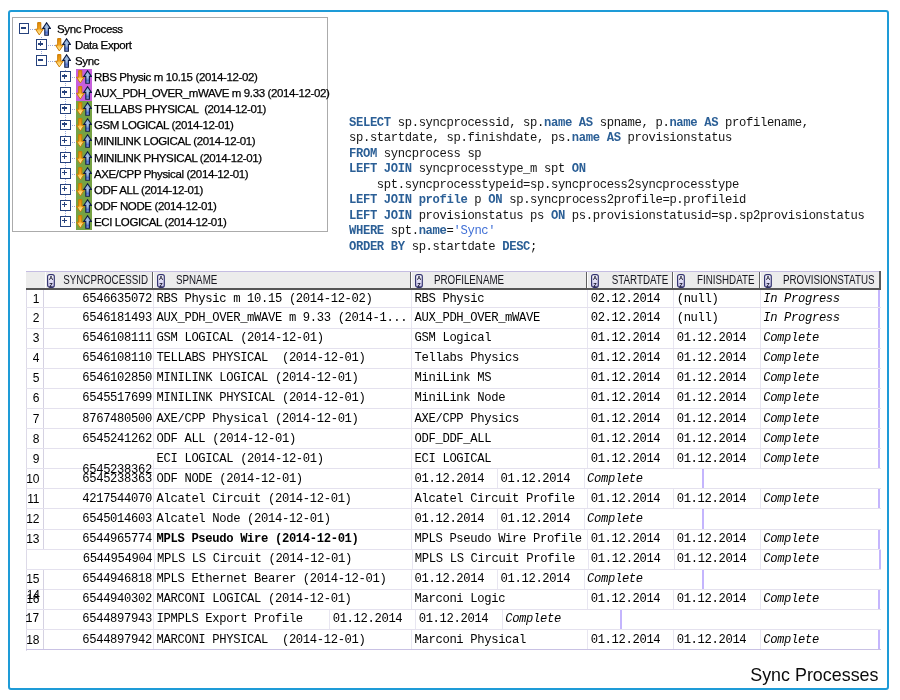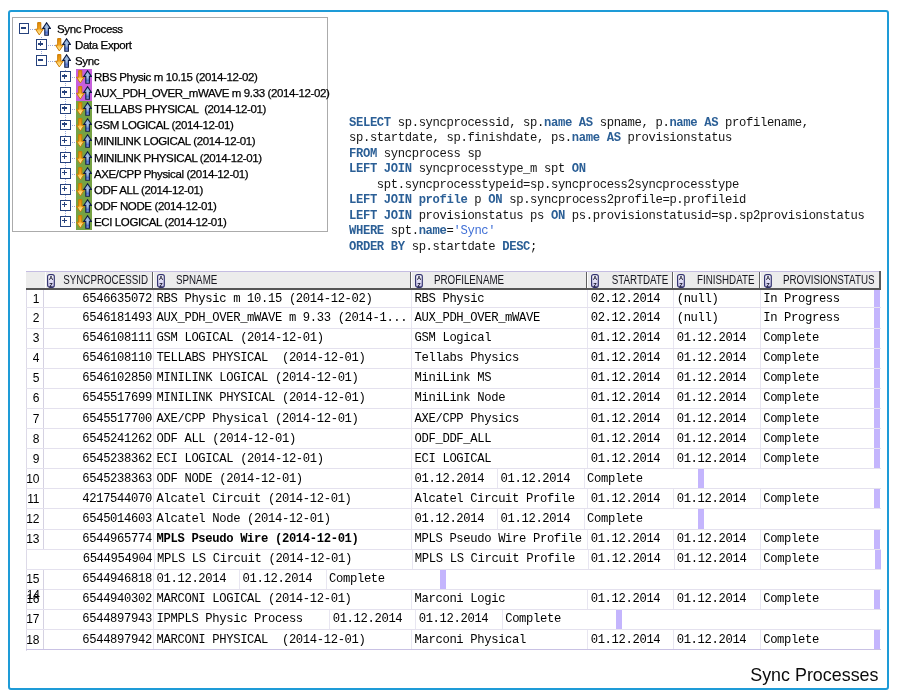--- a/index.html
+++ b/index.html
@@ -23,21 +23,21 @@
 .ht{position:absolute;top:0;height:17px;line-height:17px;font-size:12px;color:#16161E;white-space:pre;transform:scaleX(0.815);}
 .hicon{position:absolute;top:2.2px;}
 #tbody{left:26px;top:290.2px;width:854.5px;}
 .r{display:flex;width:100%;height:20.1px;border-bottom:1px solid #E4E1EE;}
 .r:last-child{border-bottom-color:#C9C2E4;}
 .r:first-child{height:18.3px;}
 .c{height:100%;border-right:1px solid #E8E6F1;overflow:hidden;white-space:pre;font-family:"Liberation Mono",monospace;font-size:12.2px;letter-spacing:-0.35px;color:#000;display:flex;align-items:center;}
 .c.num{font-family:"Liberation Sans",sans-serif;font-size:12px;justify-content:flex-end;padding-right:3.5px;border-right:1px solid #D5D2E2;color:#000;}
 .c.right{justify-content:flex-end;padding-right:1.5px;}
 .c.left{padding-left:2.2px;}
-.c.last{border-right:6px solid #c4b5fd;}
+.c.last{border-right:2px solid #c4b5fd;font-style:italic;}
 
 #caption{left:0px;top:665px;width:878.5px;text-align:right;font-size:17.9px;color:#0B0B0B;}
 </style></head><body>
 <svg width="0" height="0" style="position:absolute">
     <defs>
       <linearGradient id="og" x1="0" y1="0" x2="0" y2="1">
         <stop offset="0" stop-color="#DF8A06"></stop>
         <stop offset="0.5" stop-color="#F6A41C"></stop>
         <stop offset="0.63" stop-color="#FBC857"></stop>
         <stop offset="0.95" stop-color="#FFF2B2"></stop>
@@ -358,39 +358,39 @@
       <div class="c num" style="width:17.5px;">6</div>
       <div class="c right" style="width:110.9px;">6545517699</div>
       <div class="c left" style="width:258.0px;">MINILINK PHYSICAL (2014-12-01)</div>
       <div class="c left" style="width:176.1px;">MiniLink Node</div>
       <div class="c left" style="width:86.0px;">01.12.2014</div>
       <div class="c left" style="width:86.5px;">01.12.2014</div>
       <div class="c left last" style="width:119.5px;">Complete</div>
     </div>
     <div class="r">
       <div class="c num" style="width:17.5px;">7</div>
-      <div class="c right" style="width:110.9px;">6545517700</div>
+      <div class="c right" style="width:110.9px;">8767480500</div>
       <div class="c left" style="width:258.0px;">AXE/CPP Physical (2014-12-01)</div>
       <div class="c left" style="width:176.1px;">AXE/CPP Physics</div>
       <div class="c left" style="width:86.0px;">01.12.2014</div>
       <div class="c left" style="width:86.5px;">01.12.2014</div>
       <div class="c left last" style="width:119.5px;">Complete</div>
     </div>
     <div class="r">
       <div class="c num" style="width:17.5px;">8</div>
       <div class="c right" style="width:110.9px;">6545241262</div>
       <div class="c left" style="width:258.0px;">ODF ALL (2014-12-01)</div>
       <div class="c left" style="width:176.1px;">ODF_DDF_ALL</div>
       <div class="c left" style="width:86.0px;">01.12.2014</div>
       <div class="c left" style="width:86.5px;">01.12.2014</div>
       <div class="c left last" style="width:119.5px;">Complete</div>
     </div>
     <div class="r">
       <div class="c num" style="width:17.5px;">9</div>
-      <div class="c right" style="width:110.9px;">6545238362</div>
+      <div class="c right" style="width:110.9px;margin-top:11px;">6545238362</div>
       <div class="c left" style="width:258.0px;">ECI LOGICAL (2014-12-01)</div>
       <div class="c left" style="width:176.1px;">ECI LOGICAL</div>
       <div class="c left" style="width:86.0px;">01.12.2014</div>
       <div class="c left" style="width:86.5px;">01.12.2014</div>
       <div class="c left last" style="width:119.5px;">Complete</div>
     </div>
     <div class="r">
       <div class="c num" style="width:17.5px;">10</div>
       <div class="c right" style="width:110.9px;">6545238363</div>
       <div class="c left" style="width:258.0px;">ODF NODE (2014-12-01)</div>
@@ -429,37 +429,38 @@
       <div class="c right" style="width:110.9px;">6544954904</div>
       <div class="c left" style="width:258.0px;">MPLS LS Circuit (2014-12-01)</div>
       <div class="c left" style="width:176.1px;">MPLS LS Circuit Profile</div>
       <div class="c left" style="width:86.0px;">01.12.2014</div>
       <div class="c left" style="width:86.5px;">01.12.2014</div>
       <div class="c left last" style="width:119.5px;">Complete</div>
     </div>
     <div class="r">
       <div class="c num" style="width:17.5px;">15</div>
       <div class="c right" style="width:110.9px;">6544946818</div>
+      <div class="c left" style="width:258.0px;">MPLS Ethernet Bearer (2014-12-01)</div>
       <div class="c left" style="width:86.0px;">01.12.2014</div>
       <div class="c left" style="width:86.5px;">01.12.2014</div>
       <div class="c left last" style="width:119.5px;">Complete</div>
     </div>
     <div class="r">
       <div class="c num" style="width:17.5px;">16</div>
       <div class="c right" style="width:110.9px;">6544940302</div>
       <div class="c left" style="width:258.0px;">MARCONI LOGICAL (2014-12-01)</div>
       <div class="c left" style="width:176.1px;">Marconi Logic</div>
       <div class="c left" style="width:86.0px;">01.12.2014</div>
       <div class="c left" style="width:86.5px;">01.12.2014</div>
       <div class="c left last" style="width:119.5px;">Complete</div>
     </div>
     <div class="r">
-      <div class="c num" style="width:17.5px;">17</div>
+      <div class="c num" style="width:17.5px;font-family:Liberation Mono, monospace;">17</div>
       <div class="c right" style="width:110.9px;">6544897943</div>
-      <div class="c left" style="width:176.1px;">IPMPLS Physic Process</div>
+      <div class="c left" style="width:176.1px;">IPMPLS Export Profile</div>
       <div class="c left" style="width:86.0px;">01.12.2014</div>
       <div class="c left" style="width:86.5px;">01.12.2014</div>
       <div class="c left last" style="width:119.5px;">Complete</div>
     </div>
     <div class="r">
       <div class="c num" style="width:17.5px;">18</div>
       <div class="c right" style="width:110.9px;">6544897942</div>
       <div class="c left" style="width:258.0px;">MARCONI PHYSICAL  (2014-12-01)</div>
       <div class="c left" style="width:176.1px;">Marconi Physical</div>
       <div class="c left" style="width:86.0px;">01.12.2014</div>

